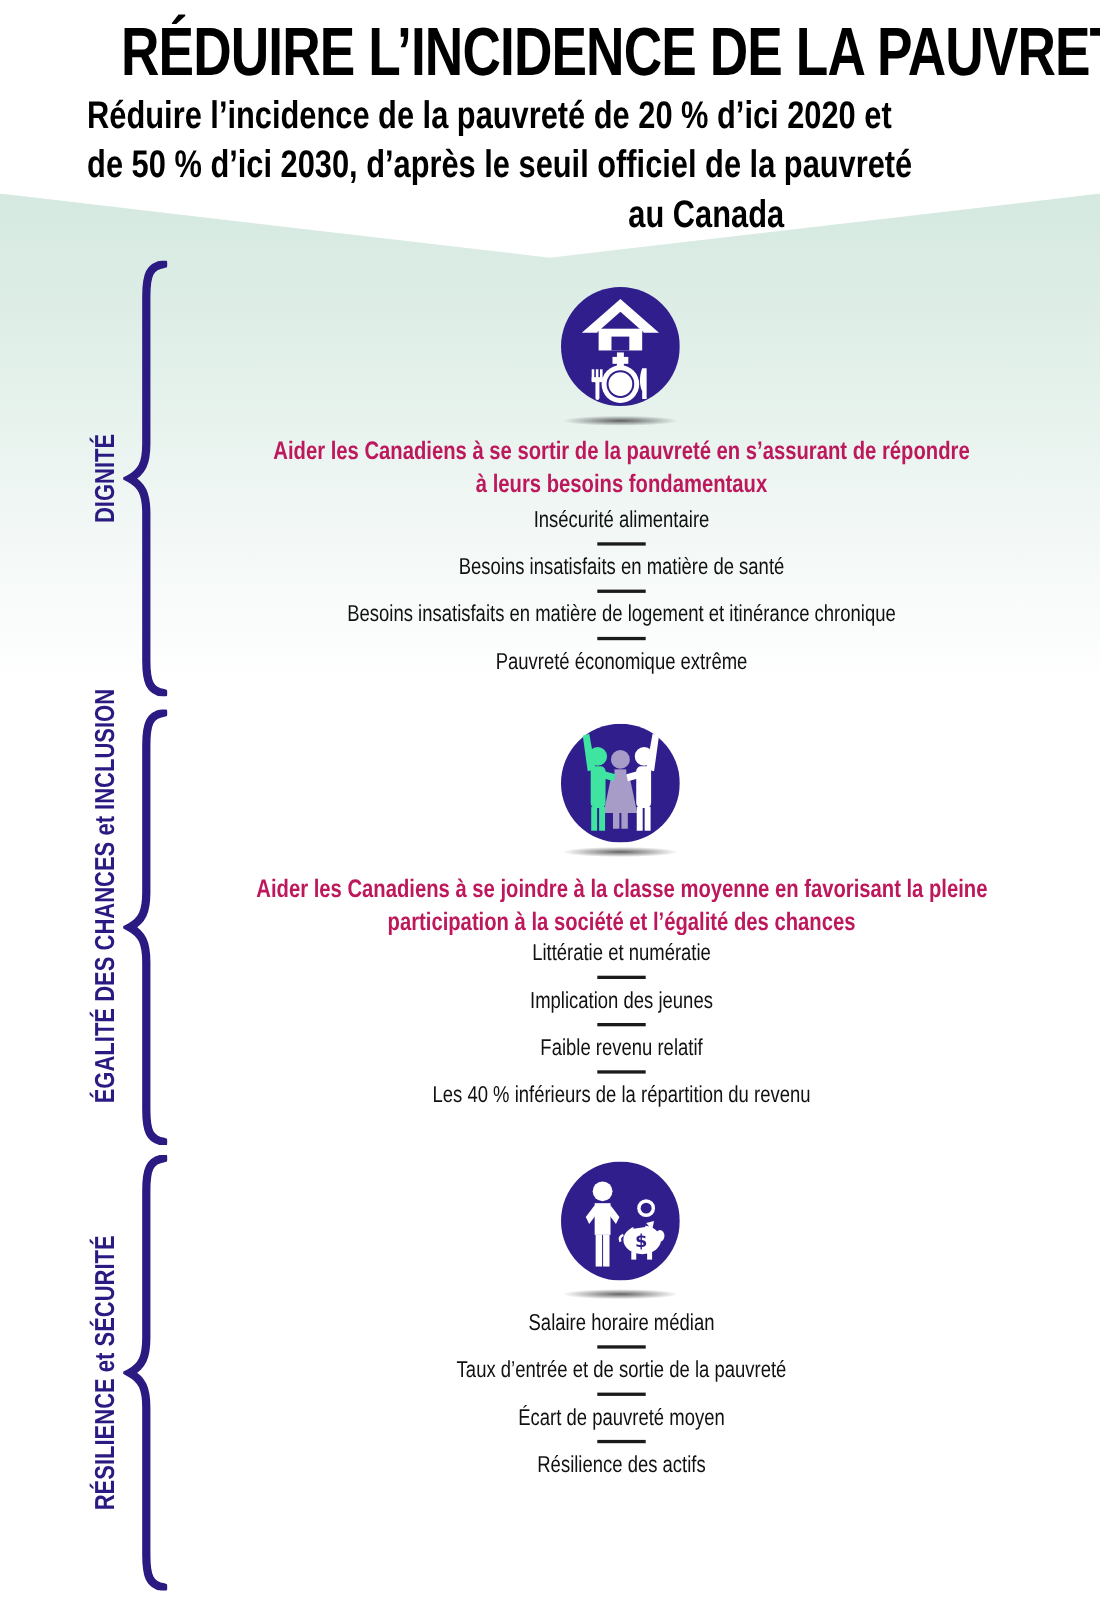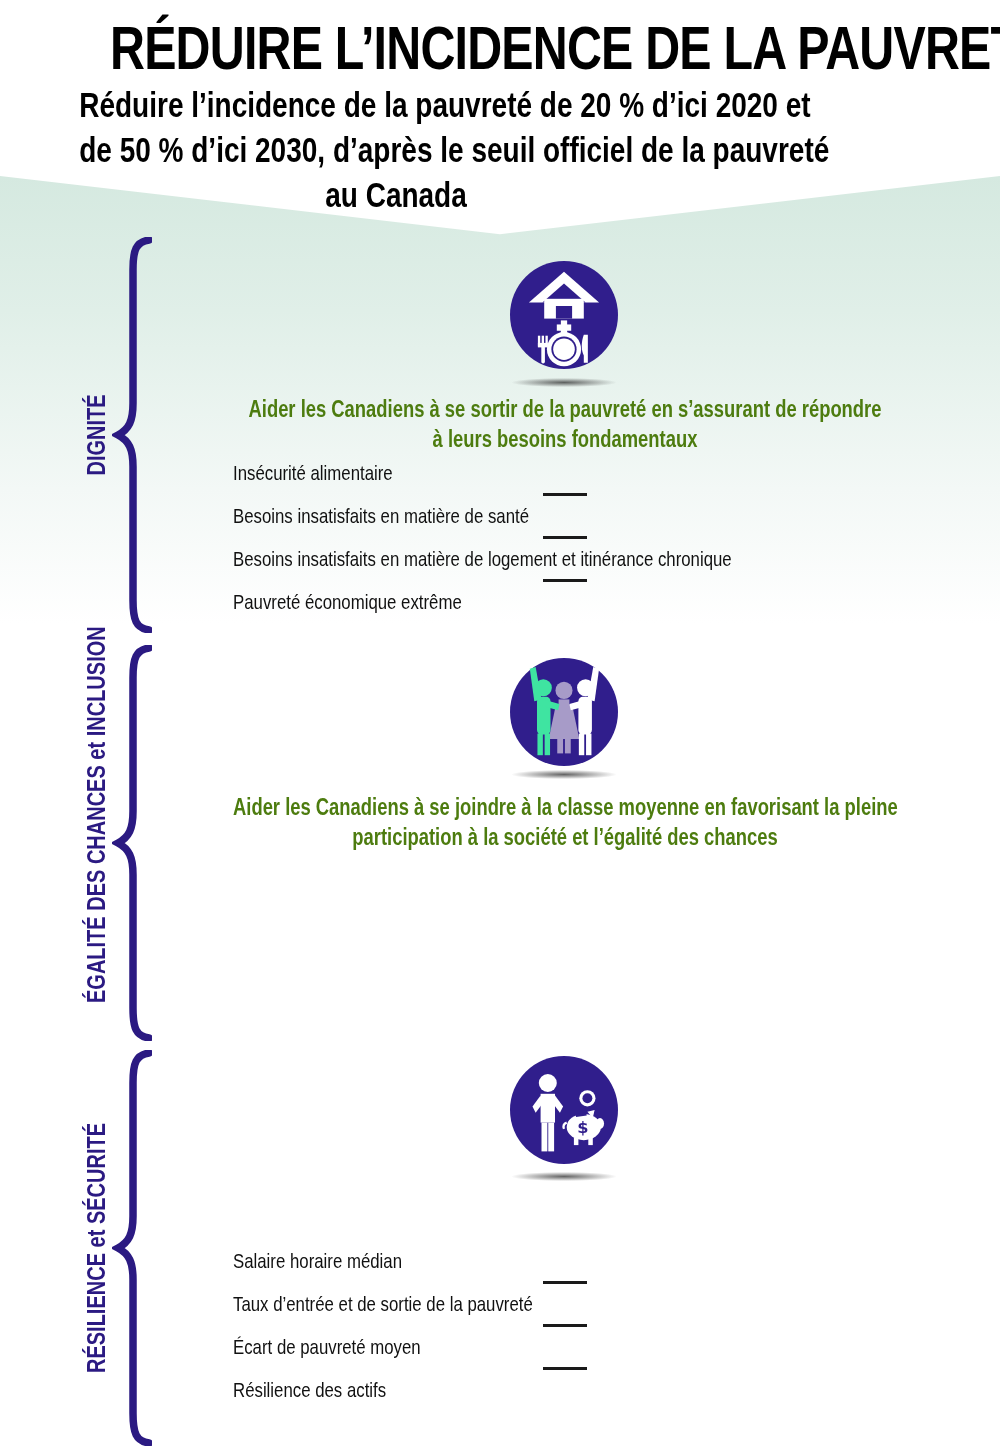--- a/index.html
+++ b/index.html
@@ -12,37 +12,37 @@
     position:absolute; top:176px; left:0; width:1000px; height:448px;
     background:linear-gradient(180deg,#d5e9e0 0%,#e0efe8 30%,#f3f8f6 70%,#ffffff 100%);
     -webkit-clip-path:polygon(0 0,50% 13%,100% 0,100% 100%,0 100%);
     clip-path:polygon(0 0,50% 13%,100% 0,100% 100%,0 100%);
   }
   .title {
     position:absolute; top:12px; left:0; width:1000px; text-align:center;
     font-size:62px; font-weight:bold; letter-spacing:-1px; white-space:nowrap;
     transform:scaleX(0.78); transform-origin:50% 50%;
   }
-  .subtitle { position:absolute; top:82px; left:0; width:792px; text-align:center;
+  .subtitle { position:absolute; top:82px; left:0; width:792px; text-align:right;
     font-size:35px; font-weight:bold; line-height:45px; }
   .cond { display:block; white-space:nowrap; transform:scaleX(0.80); transform-origin:50% 50%; }
   .brace { position:absolute; left:112px; width:40px; height:396px; }
   .vlabel {
     position:absolute; left:-104px; width:400px; height:30px; line-height:30px;
     text-align:center; font-size:25px; font-weight:bold; color:#2B1A82;
     white-space:nowrap; transform:rotate(-90deg) scaleX(0.80);
   }
   .icon { position:absolute; left:510px; width:108px; height:108px; }
   .shadow {
     position:absolute; left:512px; width:104px; height:9px;
     background:radial-gradient(ellipse at center, rgba(35,35,35,0.70) 0%, rgba(70,70,70,0.35) 42%, rgba(255,255,255,0) 72%);
   }
   .heading { position:absolute; left:150px; width:830px; text-align:center;
-    font-size:23px; font-weight:bold; line-height:30px; color:#4d7c0f; }
-  .items { position:absolute; left:150px; width:830px; text-align:left;
+    font-size:23px; font-weight:bold; line-height:30px; color:#be185d; }
+  .items { position:absolute; left:150px; width:830px; text-align:center;
     font-size:21px; line-height:22px; color:#111; }
   .sep { width:44px; height:0; border-top:3px solid #1a1a1a; margin:9px auto; }
 </style>
 </head>
 <body>
 
 <div class="page">
 
   <div class="band"></div>
 
@@ -123,20 +123,29 @@
       <rect x="76.5" y="84" width="6" height="24"></rect>
       <rect x="84.5" y="84" width="6" height="24"></rect>
     </g>
   </svg>
   <div class="shadow" style="top:770px"></div>
 
   <div class="heading" style="top:792px">
     <span class="cond">Aider les Canadiens à se joindre à la classe moyenne en favorisant la pleine</span>
     <span class="cond">participation à la société et l’égalité des chances</span>
   </div>
+  <div class="items" style="top:856px">
+    <span class="cond">Littératie et numératie</span>
+    <div class="sep"></div>
+    <span class="cond">Implication des jeunes</span>
+    <div class="sep"></div>
+    <span class="cond">Faible revenu relatif</span>
+    <div class="sep"></div>
+    <span class="cond">Les 40 % inférieurs de la répartition du revenu</span>
+  </div>
 
   <svg class="brace" style="top:1050px" viewBox="0 0 40 400" preserveAspectRatio="none">
     <path d="M37 3 C24 5 21 13 21 33 L21 168 C21 186 17 194 6 200 C17 206 21 214 21 232 L21 367 C21 387 24 395 37 397" stroke="#2B1A82" stroke-width="7.5" fill="none" stroke-linecap="round"></path>
   </svg>
   <div class="vlabel" style="top:1233px">RÉSILIENCE et SÉCURITÉ</div>
 
   <svg class="icon" style="top:1056px" viewBox="0 0 120 120">
     <circle cx="60" cy="60" r="60" fill="#301E8C"></circle>
     <g fill="#ffffff">
       <circle cx="42" cy="30" r="10"></circle>
@@ -152,21 +161,21 @@
       <rect x="87" y="91" width="5" height="8"></rect>
     </g>
     <path d="M63,74 q-5,2 -3,7" stroke="#fff" stroke-width="2.5" fill="none"></path>
     <rect x="73" y="63.5" width="12" height="3.5" fill="#301E8C" transform="rotate(-8 79 65)"></rect>
     <circle cx="86" cy="47" r="9" fill="#fff"></circle>
     <circle cx="86" cy="47" r="5.5" fill="#301E8C"></circle>
     <text x="81" y="86" font-size="18" font-weight="bold" fill="#301E8C" text-anchor="middle" font-family="DejaVu Sans, sans-serif">$</text>
   </svg>
   <div class="shadow" style="top:1172px"></div>
 
-  <div class="items" style="top:1250px">
+  <div class="items" style="top:1192px">
     <span class="cond">Salaire horaire médian</span>
     <div class="sep"></div>
     <span class="cond">Taux d’entrée et de sortie de la pauvreté</span>
     <div class="sep"></div>
     <span class="cond">Écart de pauvreté moyen</span>
     <div class="sep"></div>
     <span class="cond">Résilience des actifs</span>
   </div>
 
 </div>

